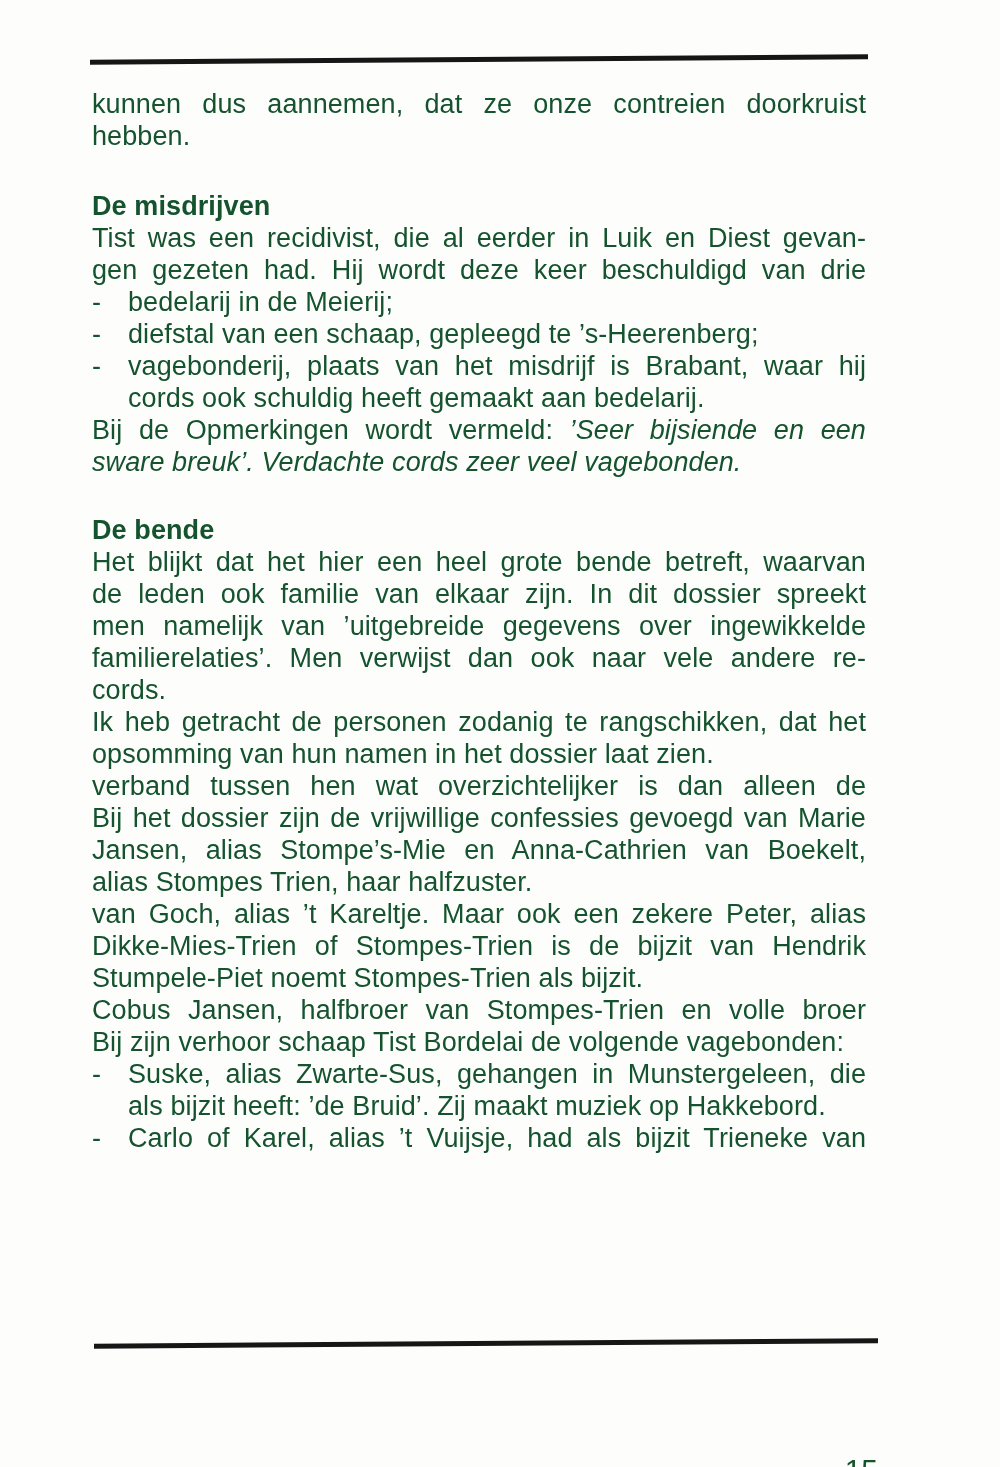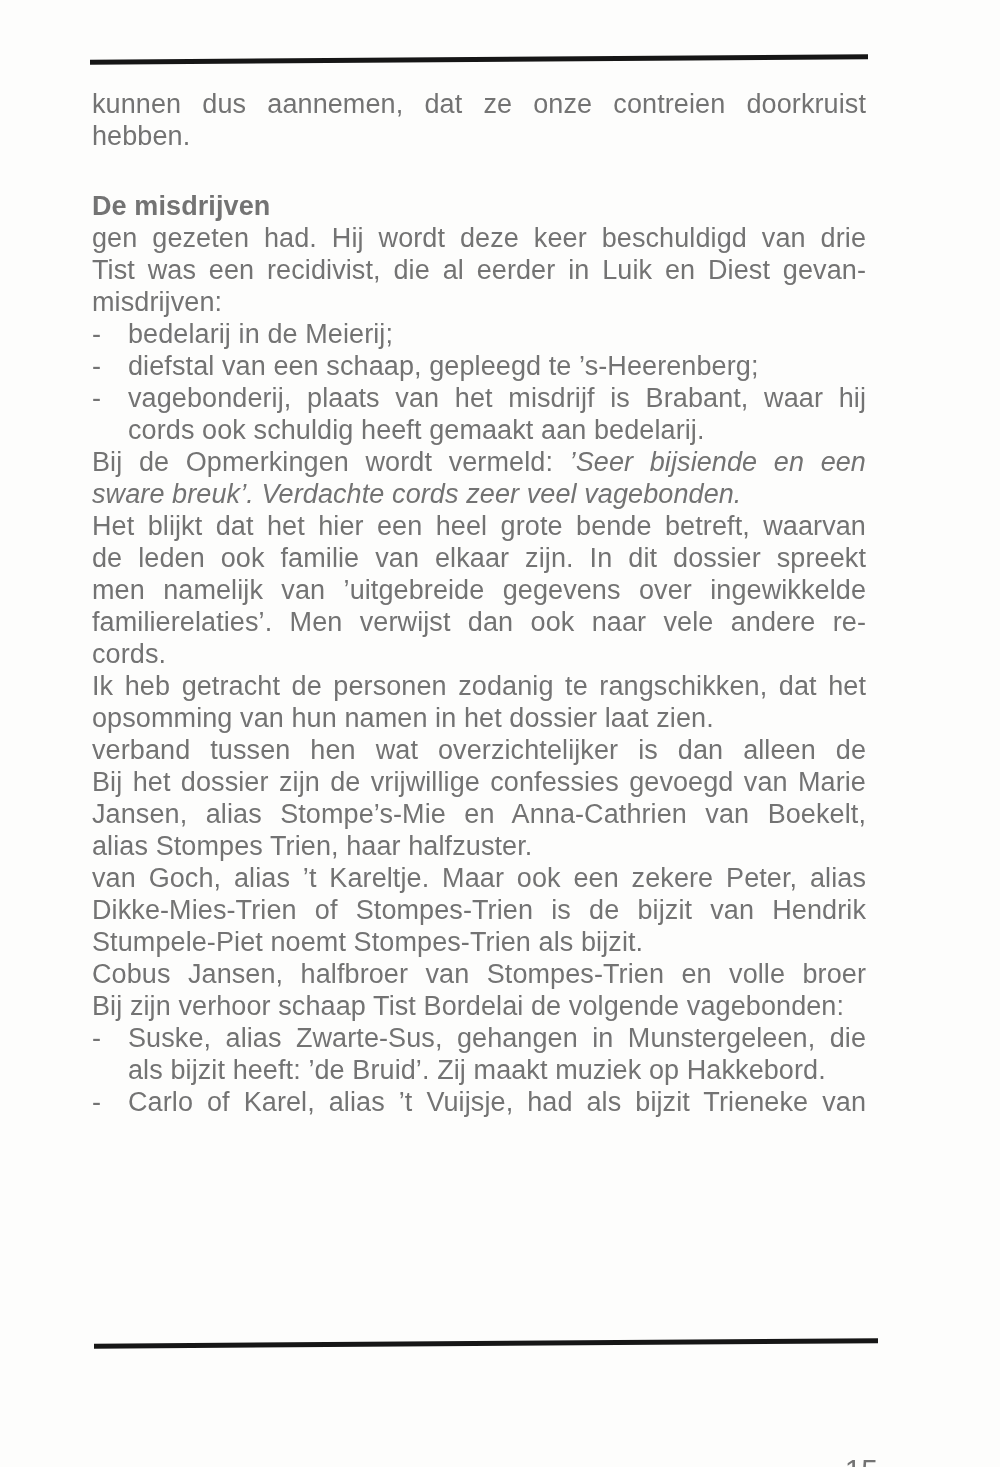--- a/index.html
+++ b/index.html
@@ -2,21 +2,21 @@
 <html><head>
 <meta charset="utf-8">
 <style>
   html, body { margin: 0; padding: 0; background: #ffffff; }
   .page {
     position: relative;
     width: 1000px;
     height: 1467px;
     background: #fdfdfc;
     font-family: "Liberation Sans", sans-serif;
-    color: #737373;
+    color: #14532d;
     overflow: hidden;
   }
   .rule {
     position: absolute;
     height: 5px;
     background: #161616;
     transform: rotate(-0.4deg);
   }
   .rule-top { left: 90px; top: 57px; width: 778px; }
   .rule-bottom { left: 94px; top: 1341px; width: 784px; }
@@ -69,23 +69,22 @@
   <div class="textcol">
 
     <div class="para mt-intro">
         <div class="ln"><span>kunnen dus aannemen, dat ze onze contreien doorkruist</span></div>
         <div class="ln ln-last"><span>hebben.</span></div>
       </div>
 
     <div class="heading mt-head1">De misdrijven</div>
 
     <div class="para">
+        <div class="ln"><span>Tist was een recidivist, die al eerder in Luik en Diest gevan-</span></div>
         <div class="ln"><span>gen gezeten had. Hij wordt deze keer beschuldigd van drie</span></div>
-        <div class="ln"><span>Tist was een recidivist, die al eerder in Luik en Diest gevan-</span></div>
-        <div class="ln ln-last"><span>misdrijven:</span></div>
       </div>
 
     <div class="bullet">
       <span class="marker">-</span>
       <div class="para btext">
           <div class="ln ln-last"><span>bedelarij in de Meierij;</span></div>
         </div>
     </div>
     <div class="bullet">
       <span class="marker">-</span>
@@ -100,20 +99,21 @@
           <div class="ln ln-last"><span>cords ook schuldig heeft gemaakt aan bedelarij.</span></div>
         </div>
     </div>
 
 
     <div class="para">
         <div class="ln"><span>Bij de Opmerkingen wordt vermeld: </span><i>’Seer bijsiende en een</i></div>
         <div class="ln ln-last"><i>sware breuk’. Verdachte cords zeer veel vagebonden.</i></div>
       </div>
 
+    <div class="heading mt-head2">De bende</div>
 
     <div class="para">
         <div class="ln"><span>Het blijkt dat het hier een heel grote bende betreft, waarvan</span></div>
         <div class="ln"><span>de leden ook familie van elkaar zijn. In dit dossier spreekt</span></div>
         <div class="ln"><span>men namelijk van ’uitgebreide gegevens over ingewikkelde</span></div>
         <div class="ln"><span>familierelaties’. Men verwijst dan ook naar vele andere re-</span></div>
         <div class="ln ln-last"><span>cords.</span></div>
       </div>
 
     <div class="para">

